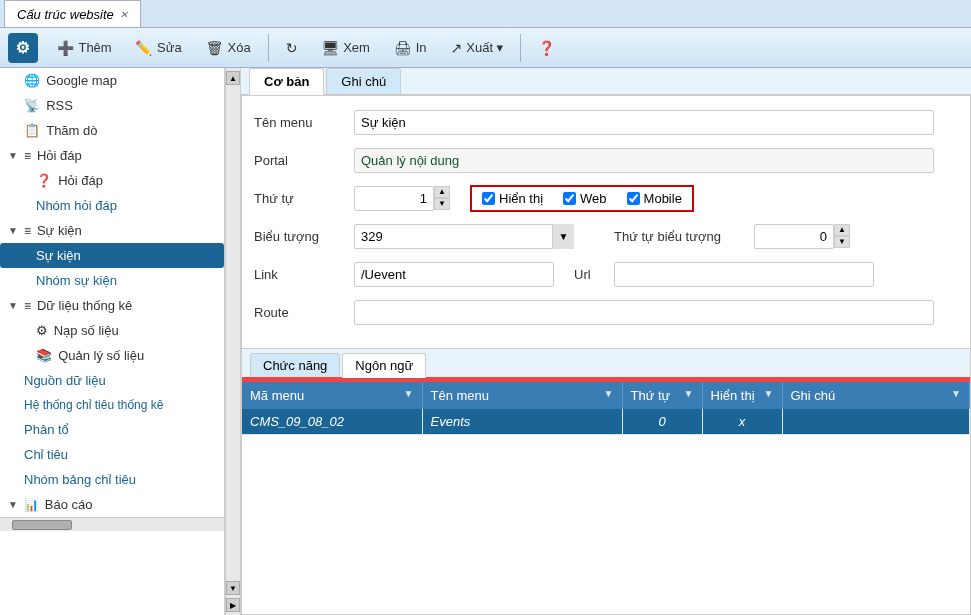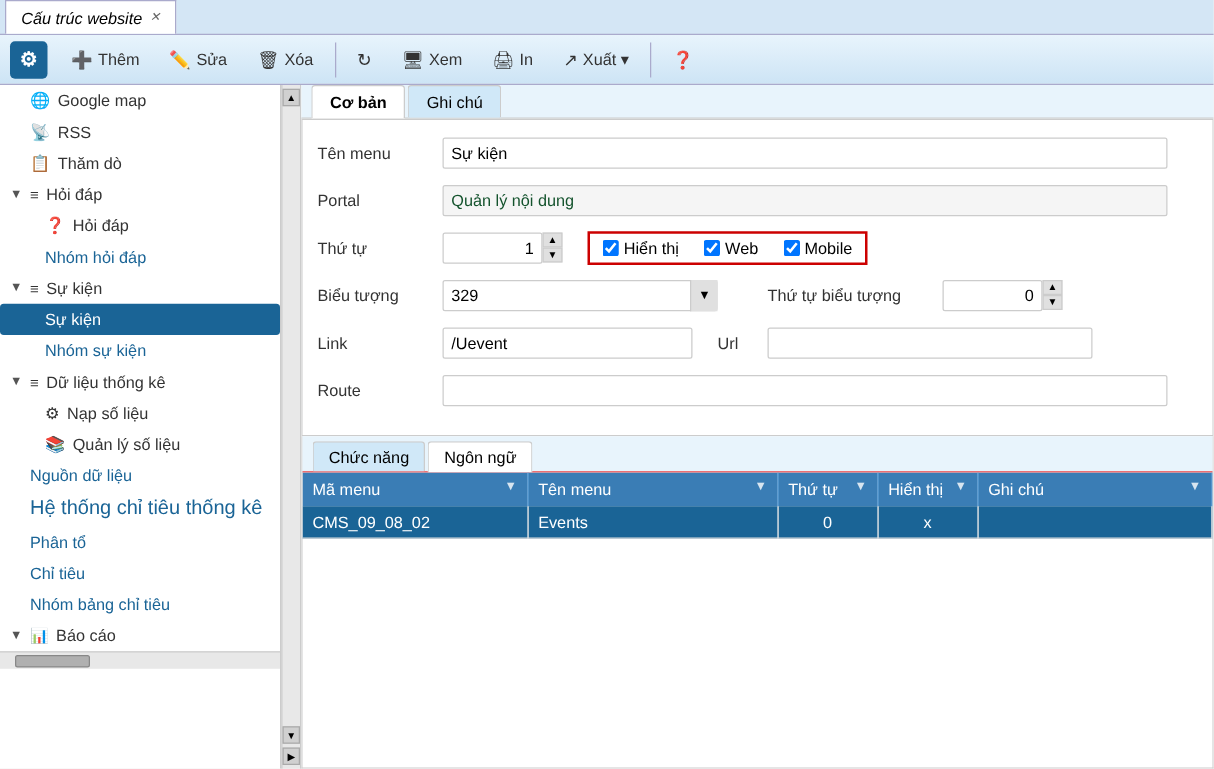--- a/index.html
+++ b/index.html
@@ -262,21 +262,21 @@
     .bottom-section {
       flex: 1;
       background: #fff;
       border: 1px solid #ccc;
       border-top: none;
       display: flex;
       flex-direction: column;
     }
     .bottom-tabs {
       display: flex;
-      border-bottom: 1px solid #ef4444;
+      border-bottom: 5px solid #ef4444;
       background: #e8f4fc;
       padding: 4px 8px 0;
     }
     .bottom-tab {
       padding: 4px 12px;
       cursor: pointer;
       border: 1px solid #ccc;
       border-bottom: none;
       background: #d0e8f8;
       margin-right: 2px;
@@ -306,20 +306,21 @@
     }
     .data-table th .filter-icon {
       float: right;
       font-size: 10px;
       opacity: 0.8;
     }
     .data-table td {
       padding: 5px 8px;
       border-bottom: 1px solid #e0e0e0;
       border-right: 1px solid #e8e8e8;
+      font-style: italic;
     }
     .data-table tr.selected td {
       background: #1a6496;
       color: white;
     }
     .col-maMenu { width: 180px; }
     .col-tenMenu { width: 200px; }
     .col-thuTu { width: 80px; text-align: center; }
     .col-hienThi { width: 80px; text-align: center; }
     .col-ghiChu { width: auto; }
@@ -478,21 +479,21 @@
       <div class="sidebar-item indent2">
         <span>📚</span>
         <span>Quản lý số liệu</span>
       </div>
 
       <div class="sidebar-item indent1 link-style">
         <span>Nguồn dữ liệu</span>
       </div>
 
       <div class="sidebar-item indent1 link-style">
-        <span style="font-size:16px;">Hệ thống chỉ tiêu thống kê</span>
+        <span style="font-size:12px;">Hệ thống chỉ tiêu thống kê</span>
       </div>
 
       <div class="sidebar-item indent1 link-style">
         <span>Phân tổ</span>
       </div>
 
       <div class="sidebar-item indent1 link-style">
         <span>Chỉ tiêu</span>
       </div>
 

